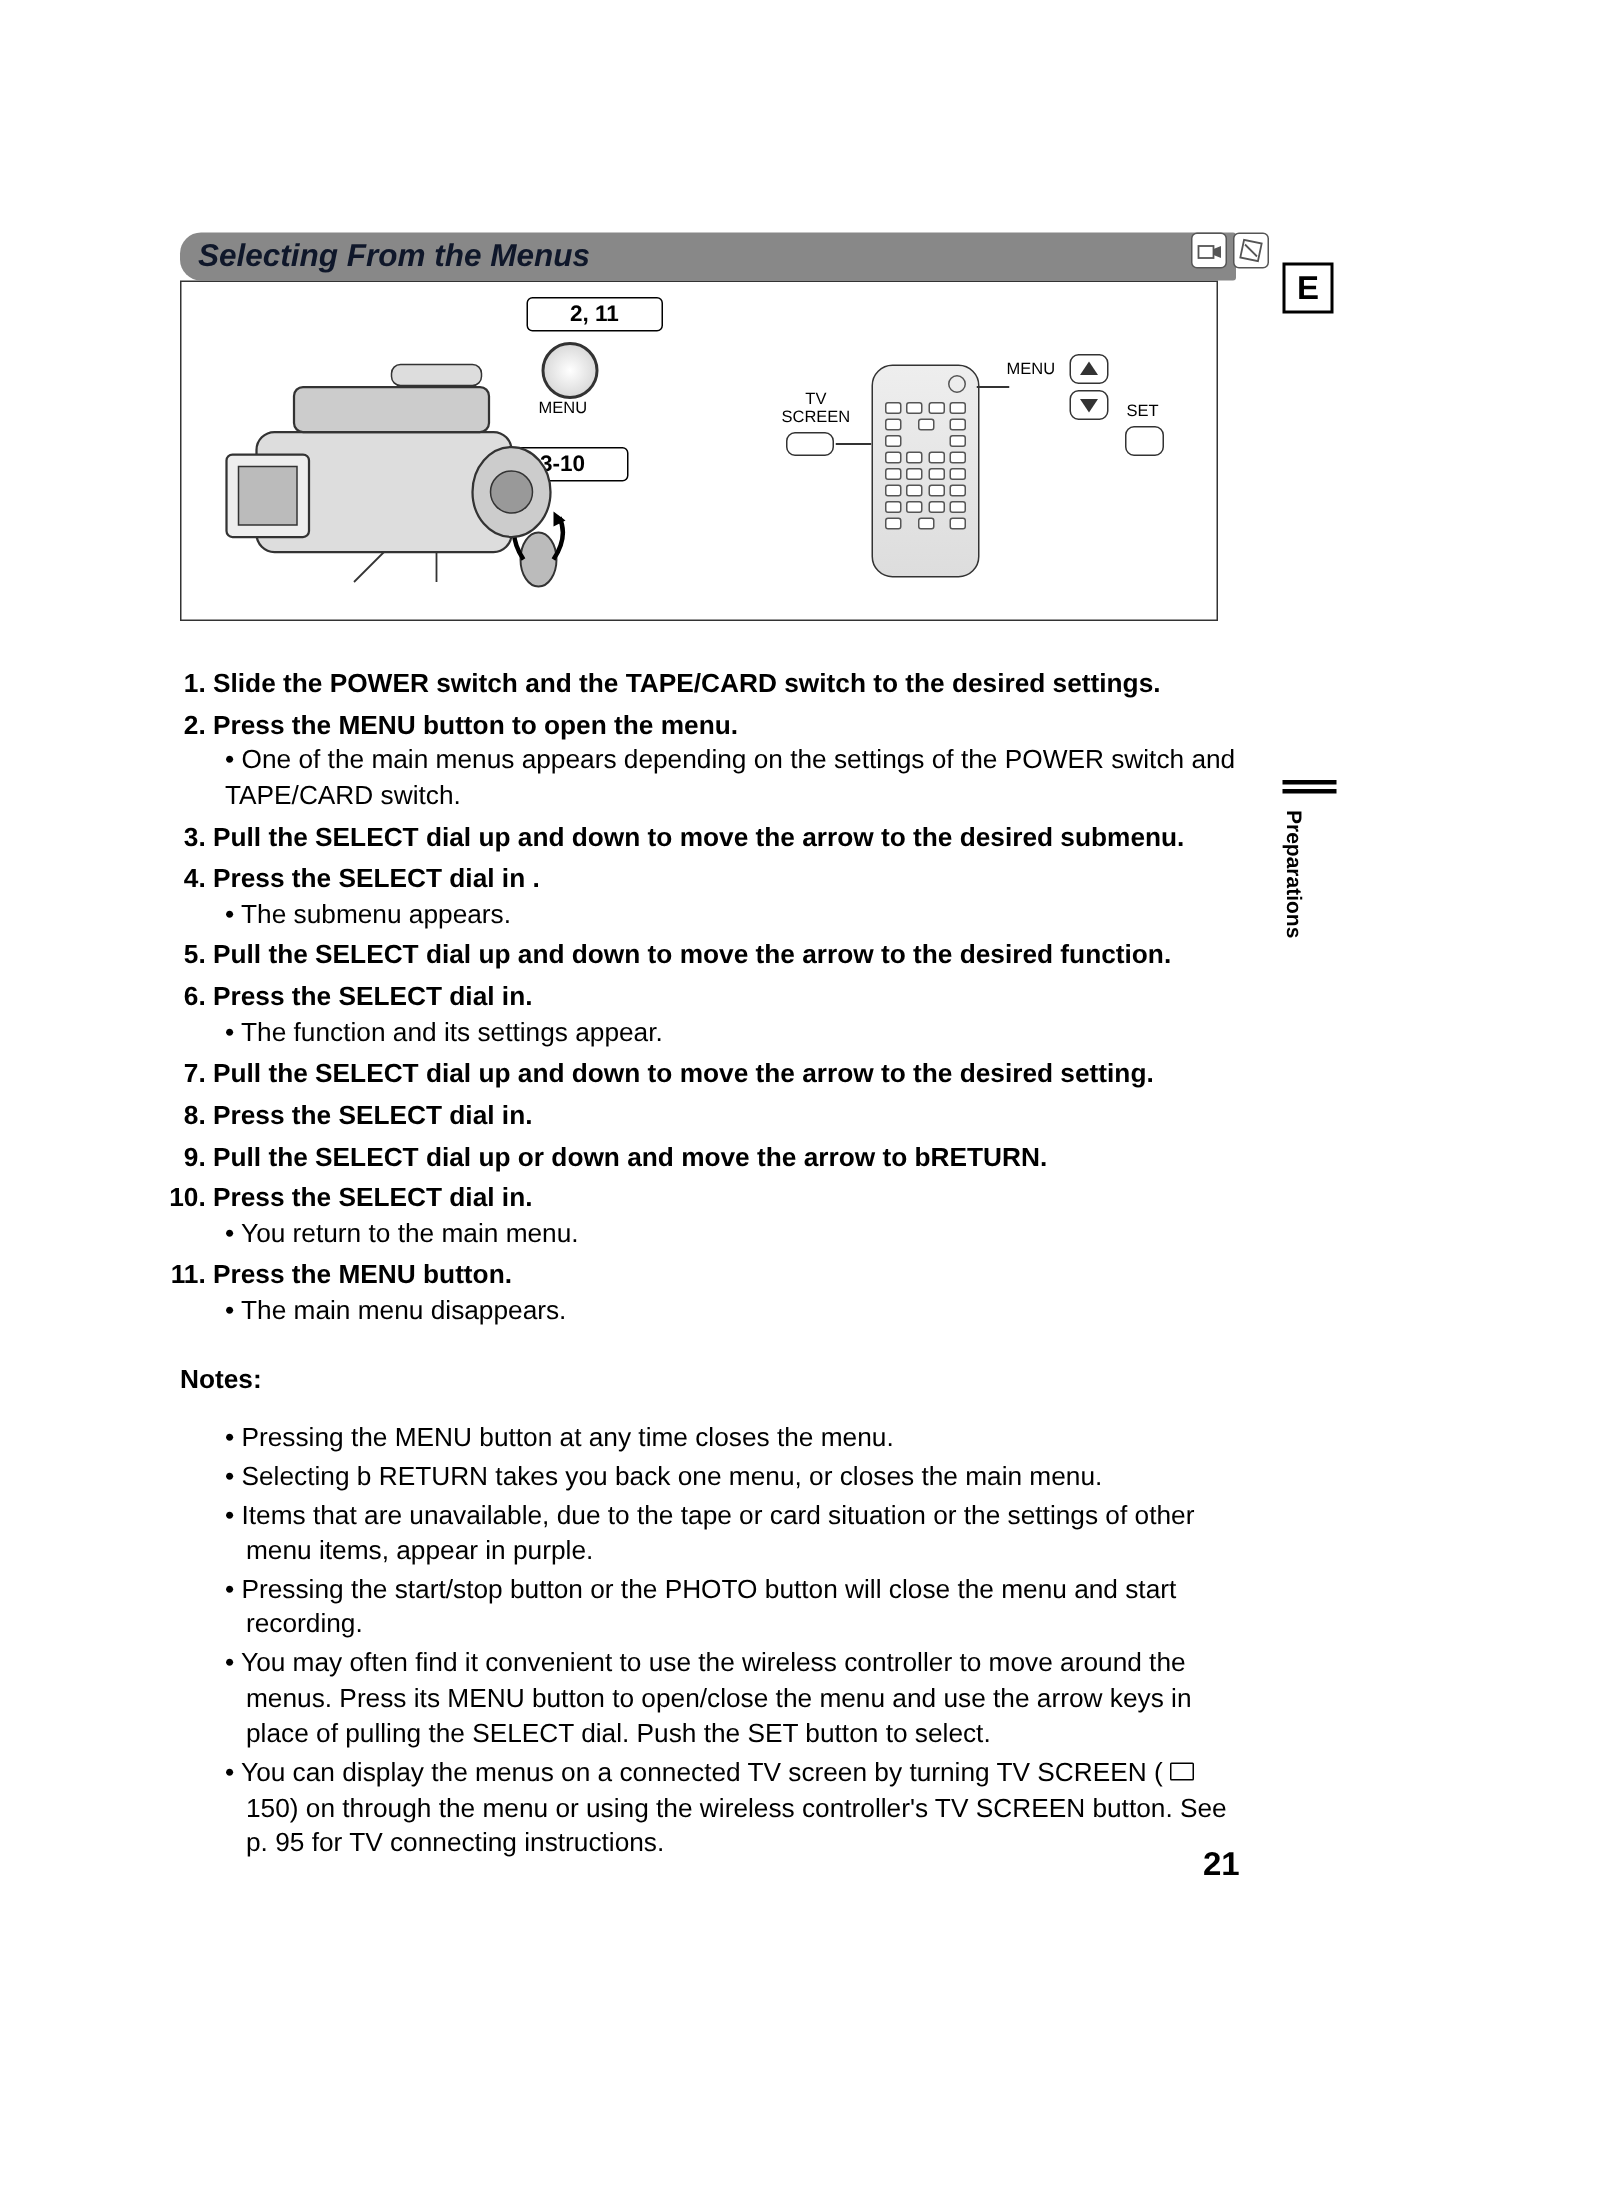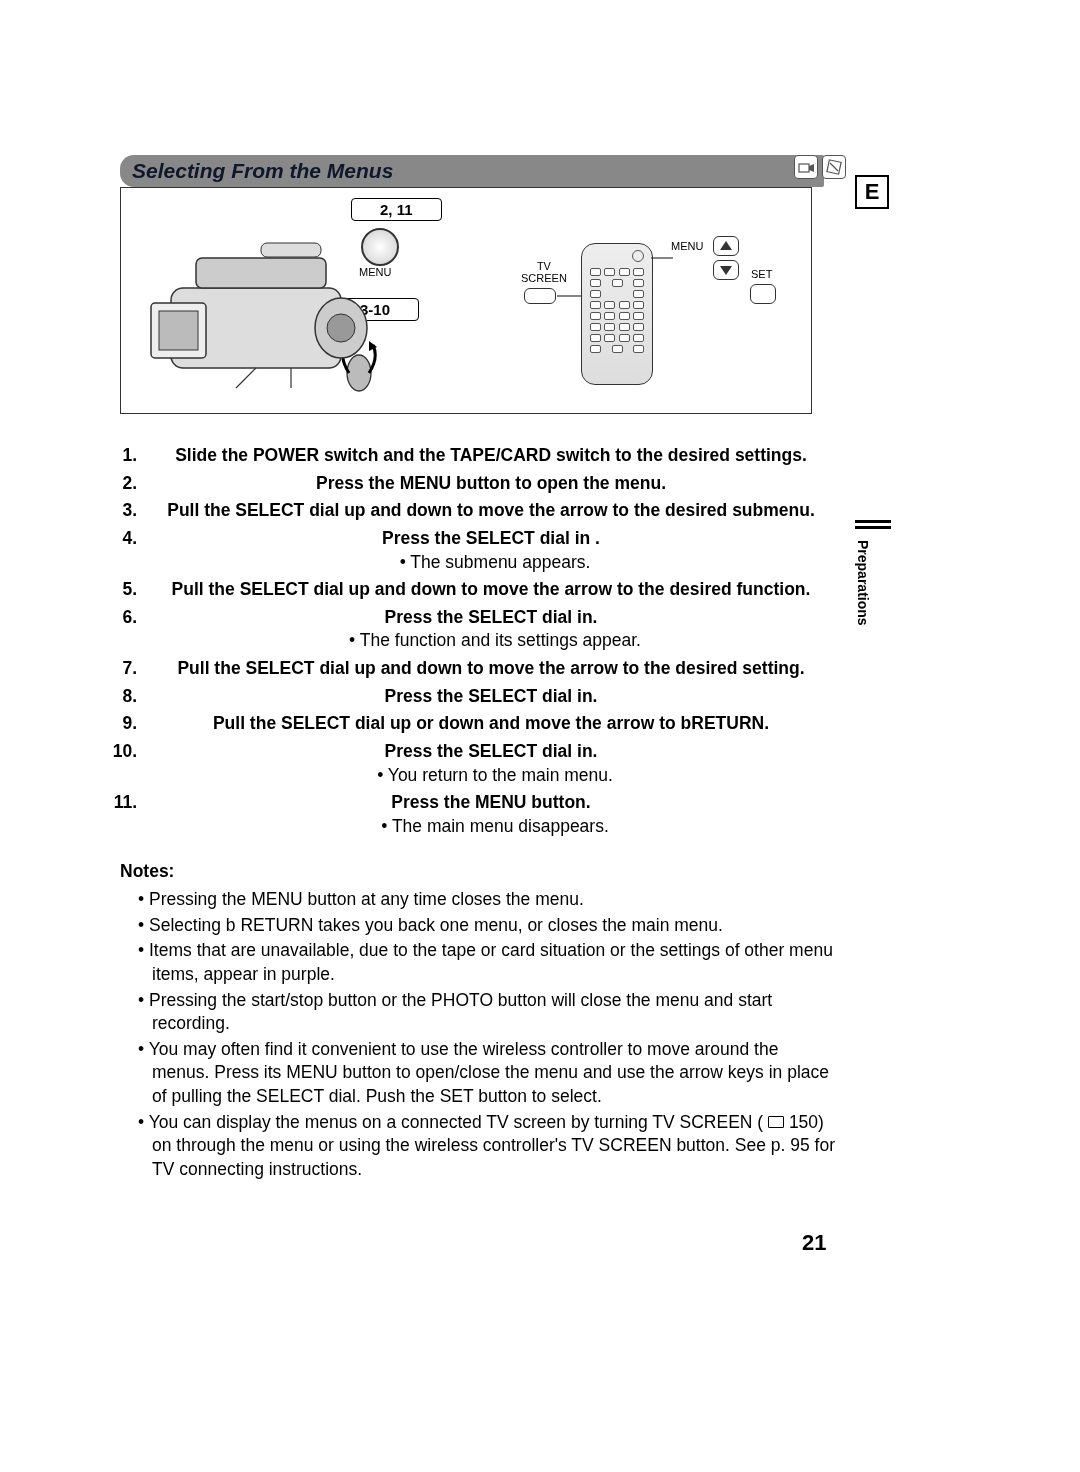--- a/index.html
+++ b/index.html
@@ -99,25 +99,25 @@
   .remote-rows { position:absolute; top:24px; left:8px; width:54px; }
   .remote-row { display:flex; justify-content:space-between; margin-bottom:3px;}
   .remote-btn { width:9px; height:6px; border:1px solid #555; border-radius:2px; background:#fff;}
   .content {
     margin-top: 30px;
     font-size: 17.5px;
     line-height: 1.35;
     color: #000;
   }
   .content ol { padding-left: 22px; margin: 0; }
-  .content ol > li { margin-bottom: 4px; font-weight: bold; text-align: center; }
+  .content ol > li { margin-bottom: 4px; font-weight: bold; }
   .content ol > li .sub { font-weight: normal; margin-left: 8px; display:block; }
   .sub::before { content: "• "; }
   .notes-heading { font-weight: bold; margin-top: 22px; margin-bottom: 4px; }
-  .notes-list { list-style: none; padding-left: 0; margin:4px; font-size:17.5px; }
+  .notes-list { list-style: none; padding-left: 0; margin:16px; font-size:17.5px; }
   .notes-list li { text-indent: -14px; padding-left: 28px; margin-bottom: 2px; line-height:1.35;}
   .notes-list li::before { content: "• "; }
   .vtab {
     position: absolute;
     left: 855px;
     top: 540px;
     font-size: 14px;
     font-weight: bold;
     writing-mode: vertical-rl;
   }
@@ -281,21 +281,21 @@
           <polygon points="12,14 6,5 18,5" fill="#333"></polygon>
         </svg>
     </div>
     <div class="small-label" style="left:630px; top:80px;">SET</div>
     <div class="btn-outline" style="left:629px; top:96px; width:24px; height:18px;"></div>
   </div>
 
   <div class="content">
     <ol id="steps-list">
         <li><span>Slide the POWER switch and the TAPE/CARD switch to the desired settings.</span></li>
-        <li><span>Press the MENU button to open the menu.</span></li>
+        <li><span>Press the MENU button to open the menu.</span><span class="sub">One of the main menus appears depending on the settings of the POWER switch and TAPE/CARD switch.</span></li>
         <li><span>Pull the SELECT dial up and down to move the arrow to the desired submenu.</span></li>
         <li><span>Press the SELECT dial in .</span><span class="sub">The submenu appears.</span></li>
         <li><span>Pull the SELECT dial up and down to move the arrow to the desired function.</span></li>
         <li><span>Press the SELECT dial in.</span><span class="sub">The function and its settings appear.</span></li>
         <li><span>Pull the SELECT dial up and down to move the arrow to the desired setting.</span></li>
         <li><span>Press the SELECT dial in.</span></li>
         <li><span>Pull the SELECT dial up or down and move the arrow to bRETURN.</span></li>
         <li><span>Press the SELECT dial in.</span><span class="sub">You return to the main menu.</span></li>
         <li><span>Press the MENU button.</span><span class="sub">The main menu disappears.</span></li>
       </ol>

